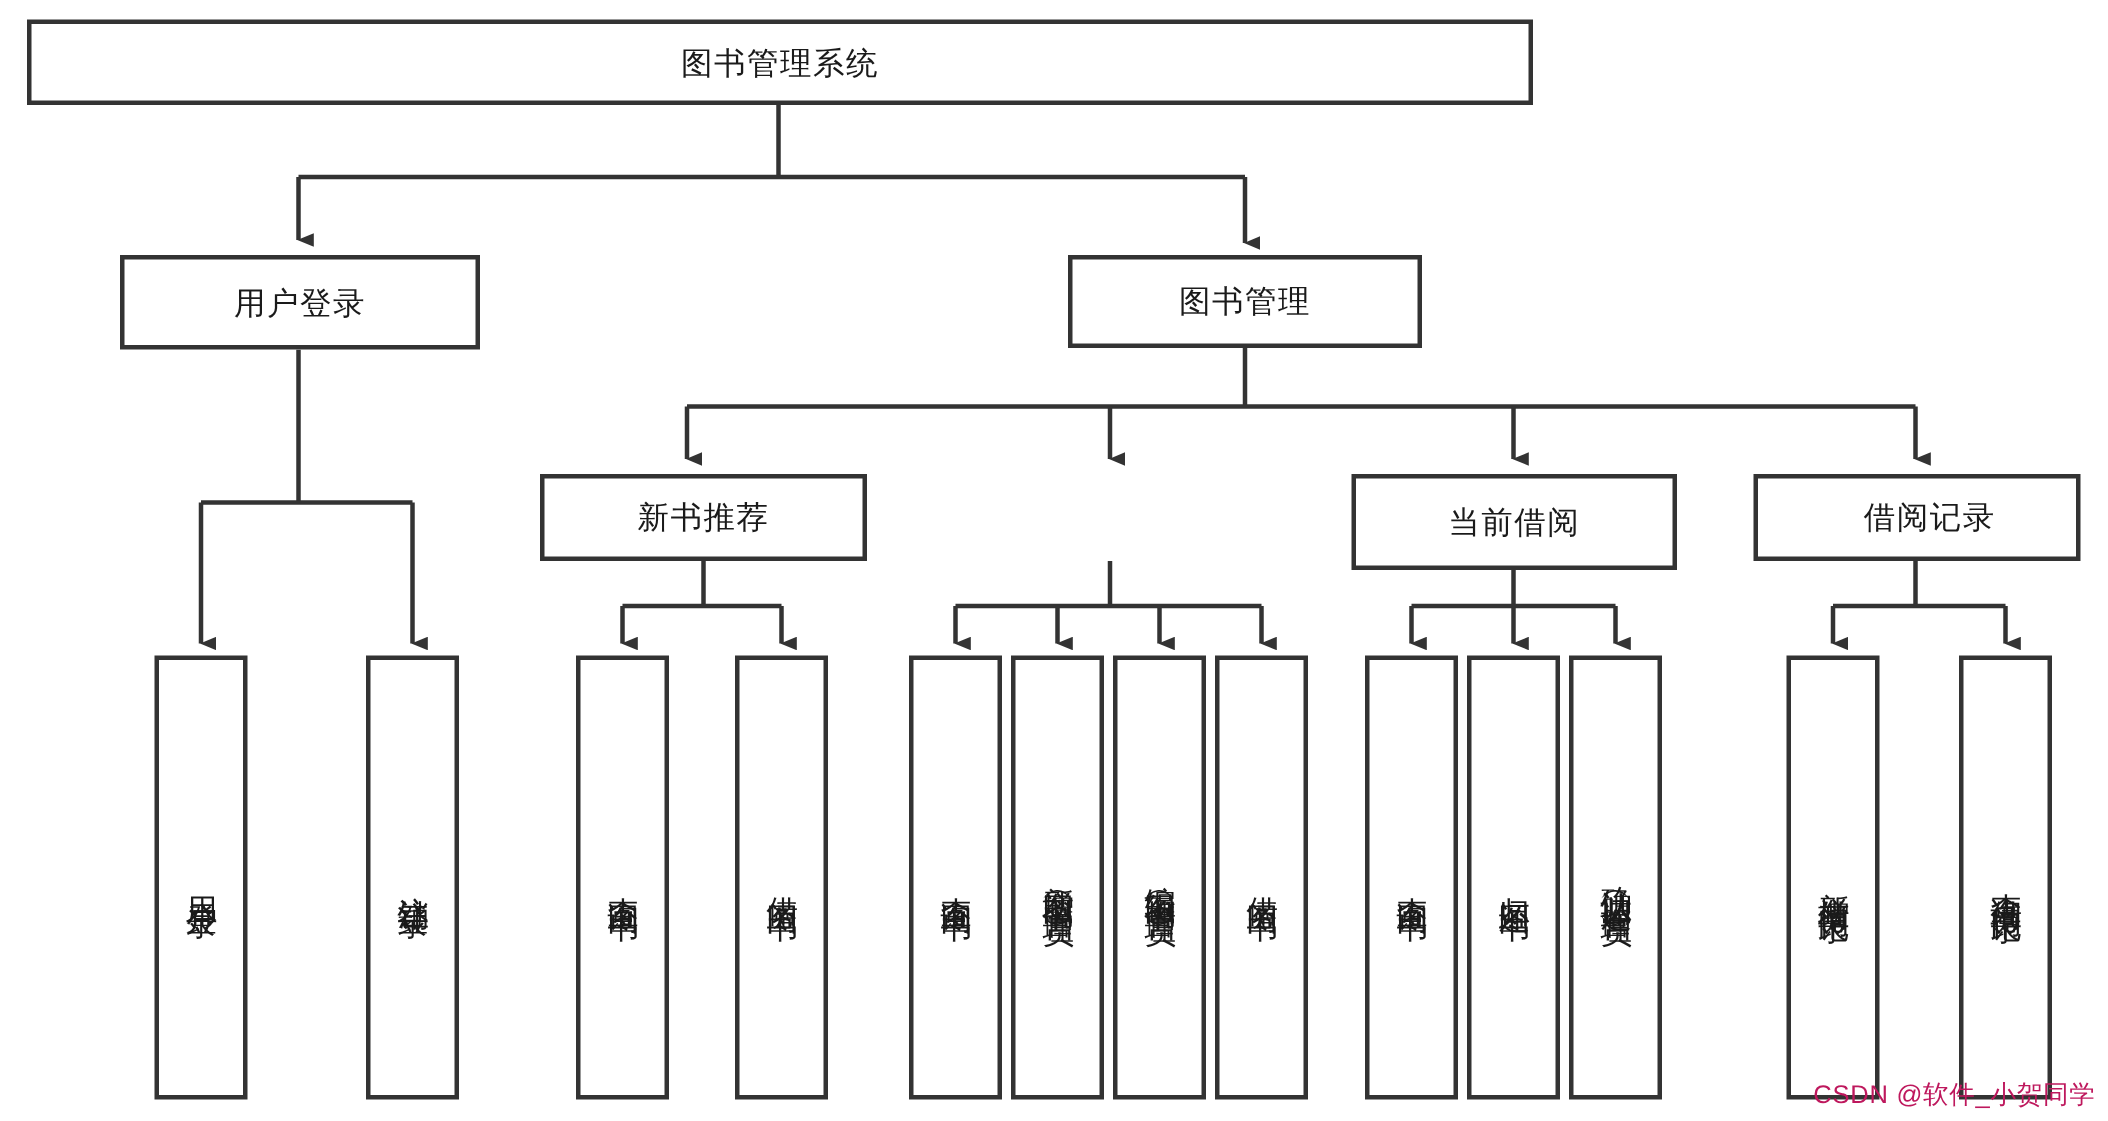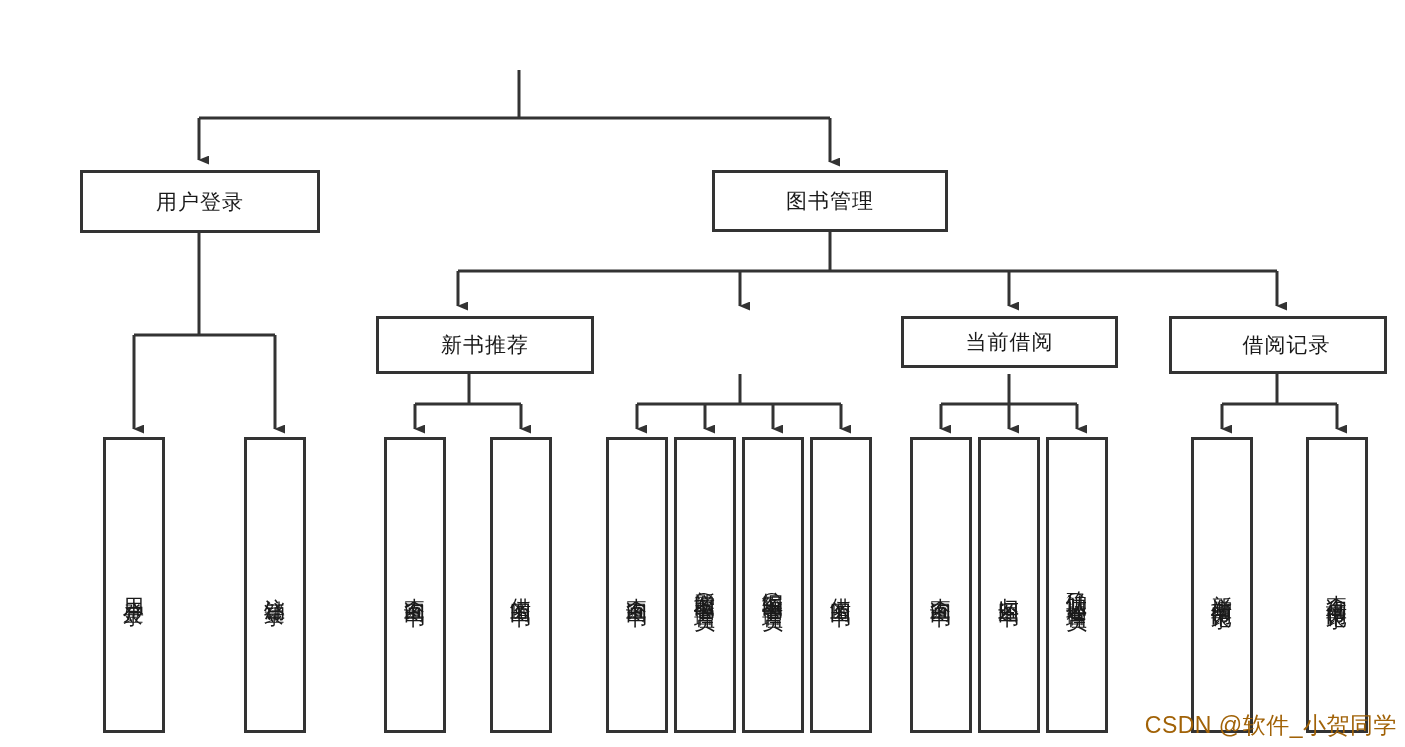--- a/index.html
+++ b/index.html
@@ -50,22 +50,22 @@
     font-size: 21px;
     letter-spacing: 3px;
     line-height: 1;
     white-space: nowrap;
     padding-top: 4px;
   }
   .watermark {
     position: absolute;
     right: 8px;
     bottom: 6px;
-    font-size: 23px;
-    color: #a16207;
+    font-size: 17px;
+    color: #be185d;
     white-space: nowrap;
     letter-spacing: 0.5px;
     user-select: none;
   }
 </style>
 </head>
 <body>
 
 <div id="diagram-root">
 
@@ -112,32 +112,35 @@
       <path d="M1009,404 L1009,429" marker-end="url(#arrowhead)"></path>
       <path d="M1077,404 L1077,429" marker-end="url(#arrowhead)"></path>
 
       <path d="M1277,374 L1277,404"></path>
       <path d="M1222,404 L1337,404"></path>
       <path d="M1222,404 L1222,429" marker-end="url(#arrowhead)"></path>
       <path d="M1337,404 L1337,429" marker-end="url(#arrowhead)"></path>
     </g>
   </svg>
 
+  <div class="node-box node-h" style="left:18px; top:13px; width:1004px; height:57px;">
+    <span>图书管理系统</span>
+  </div>
 
   <div class="node-box node-h" style="left:80px; top:170px; width:240px; height:63px;">
     <span>用户登录</span>
   </div>
   <div class="node-box node-h" style="left:712px; top:170px; width:236px; height:62px;">
     <span>图书管理</span>
   </div>
 
-  <div class="node-box node-h" style="left:376px; top:316px; width:218px; height:58px;">
+  <div class="node-box node-h" style="left:360px; top:316px; width:218px; height:58px;">
     <span>新书推荐</span>
   </div>
-  <div class="node-box node-h" style="left:901px; top:316px; width:217px; height:52px;">
+  <div class="node-box node-h" style="left:901px; top:316px; width:217px; height:64px;">
     <span>当前借阅</span>
   </div>
   <div class="node-box node-h" style="left:1169px; top:316px; width:218px; height:58px;padding-left:17px;">
     <span>借阅记录</span>
   </div>
 
   <div class="node-box node-v" style="left:103px; top:437px; width:62px; height:296px;">
     <span>用户登录</span>
   </div>
   <div class="node-box node-v" style="left:244px; top:437px; width:62px; height:296px;">

